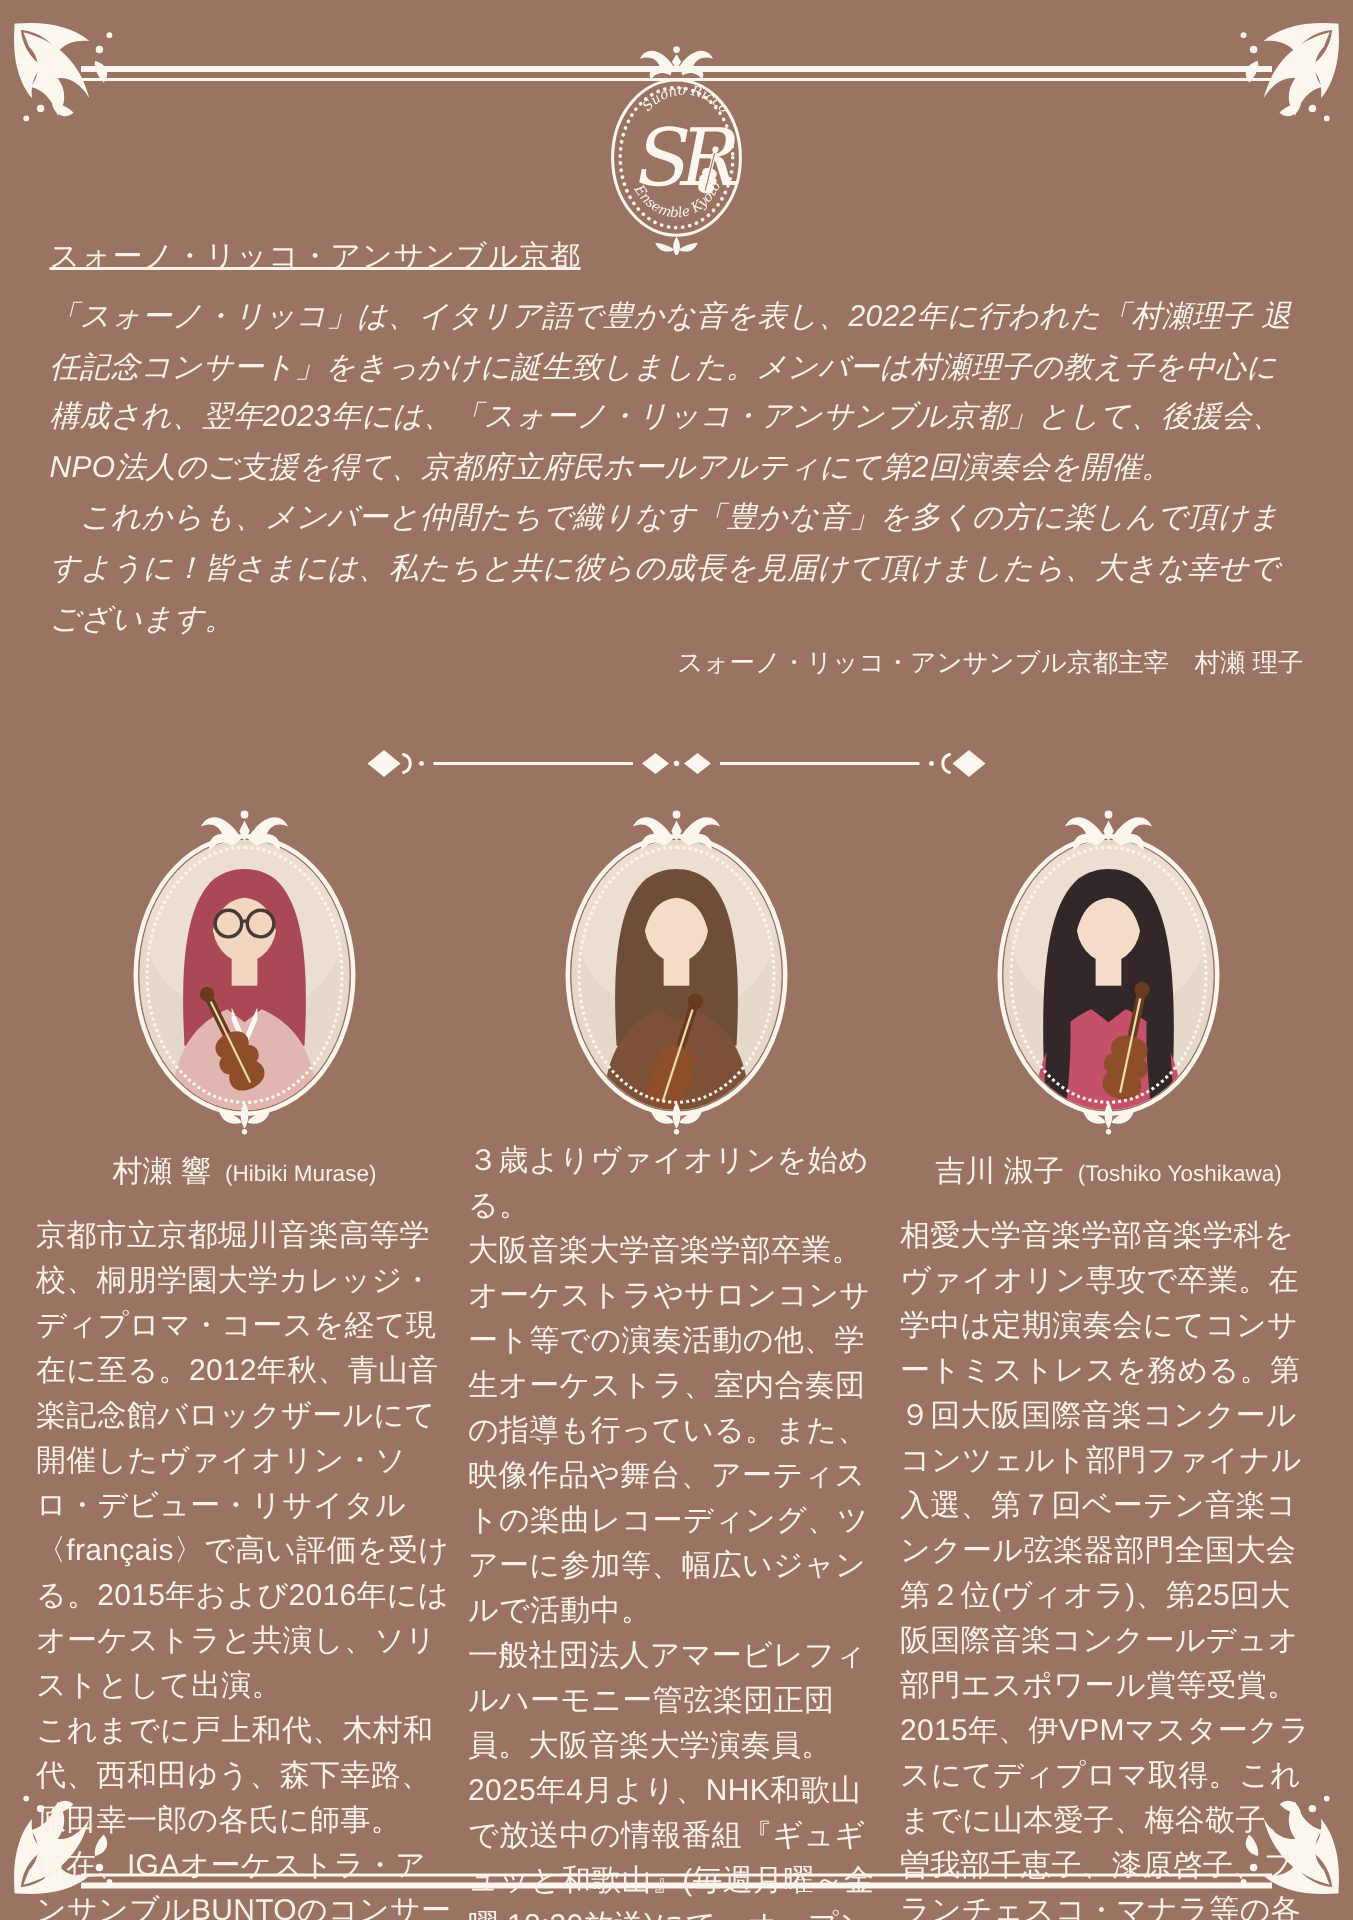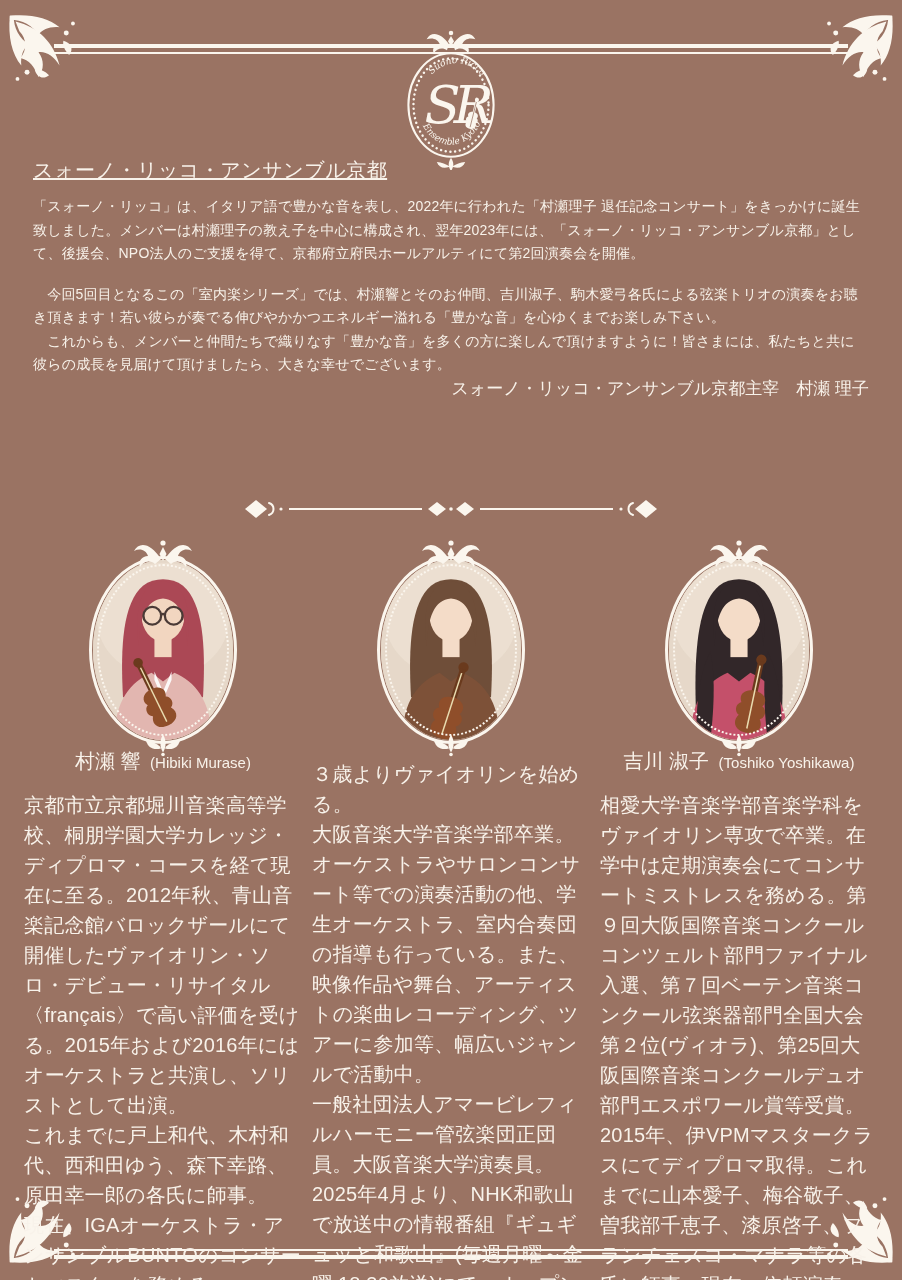--- a/index.html
+++ b/index.html
@@ -23,38 +23,38 @@
   .corner.tl{left:6px; top:12px;}
   .corner.tr{right:6px; top:12px; transform:scaleX(-1);}
   .corner.bl{left:6px; bottom:14px; transform:scaleY(-1);}
   .corner.br{right:6px; bottom:14px; transform:scale(-1,-1);}
   
   .logo-wrap{position:absolute; top:28px; left:50%; transform:translateX(-50%); width:106px; height:142px;}
   .logo-wrap svg{width:100%; height:100%;}
   
   .content{position:absolute; top:157px; left:33px; right:33px;}
   .page-title{font-size:20px; font-weight:normal; margin:0 0 11px 0; letter-spacing:.5px;text-decoration:underline;}
-  .intro p{margin:0; font-size:14px; line-height:1.68; letter-spacing:.2px;}
+  .intro p{margin:0; font-size:20px; line-height:1.68; letter-spacing:.2px;font-style:italic;}
   .intro p.gap{margin-top:17px;}
   .signature{text-align:right; font-size:17px;}
   
   .divider{position:absolute; top:496px; left:50%; transform:translateX(-50%); width:420px; height:26px; color:var(--cream);}
   .divider svg{width:100%; height:100%;}
   
   .members{position:absolute; top:540px; left:24px; right:24px; display:flex; gap:10px;}
   .member{flex:1; display:flex; flex-direction:column; align-items:center; min-width:0;}
   .frame{position:relative; width:148px; height:188px; margin-top:16px;}
   .frame-outer{position:absolute; inset:0; border:3px solid var(--cream); border-radius:50%;}
   .portrait-window{position:absolute; inset:4px; border-radius:50%; overflow:hidden; background:#e6d8c9;}
   .portrait-window svg{width:100%; height:100%; display:block;}
   .frame-dots{position:absolute; inset:8px; border:2px dotted var(--cream); border-radius:50%; pointer-events:none;}
   .crown{position:absolute; top:-17px; left:50%; transform:translateX(-50%); width:64px; height:30px; color:var(--cream);}
   .fleur{position:absolute; bottom:-13px; left:50%; transform:translateX(-50%); width:40px; height:23px; color:var(--cream);}
   .crown svg,.fleur svg{width:100%; height:100%; fill:currentColor;}
-  .member-name{margin-top:4px; white-space:nowrap;}
+  .member-name{margin-top:23px; white-space:nowrap;}
   .member-name .jp{font-size:20px;}
   .member-name .en{font-size:15px; margin-left:5px;}
   .member-bio{margin-top:15px; align-self:stretch; font-size:20px; line-height:1.5;
               white-space:pre-line; letter-spacing:.2px;}
   .member[data-glasses="false"] .glasses{display:none;}
 </style>
 </head>
 <body>
 
 <div class="page">
@@ -147,21 +147,20 @@
         <path d="M-2,9 C-8,11 -12,9 -14,4 C-9,4.5 -5,6 -2,8 Z"></path>
         <path d="M2,9 C8,11 12,9 14,4 C9,4.5 5,6 2,8 Z"></path>
       </g>
     </svg>
   </div>
 
   <div class="content">
     <h1 class="page-title">スォーノ・リッコ・アンサンブル京都</h1>
     <div class="intro">
       <p>「スォーノ・リッコ」は、イタリア語で豊かな音を表し、2022年に行われた「村瀬理子 退任記念コンサート」をきっかけに誕生致しました。メンバーは村瀬理子の教え子を中心に構成され、翌年2023年には、「スォーノ・リッコ・アンサンブル京都」として、後援会、NPO法人のご支援を得て、京都府立府民ホールアルティにて第2回演奏会を開催。</p>
-      <p class="gap">　今回5回目となるこの「室内楽シリーズ」では、村瀬響とそのお仲間、吉川淑子、駒木愛弓各氏による弦楽トリオの演奏をお聴き頂きます！若い彼らが奏でる伸びやかかつエネルギー溢れる「豊かな音」を心ゆくまでお楽しみ下さい。</p>
       <p>　これからも、メンバーと仲間たちで織りなす「豊かな音」を多くの方に楽しんで頂けますように！皆さまには、私たちと共に彼らの成長を見届けて頂けましたら、大きな幸せでございます。</p>
     </div>
     <div class="signature">スォーノ・リッコ・アンサンブル京都主宰　村瀬 理子</div>
   </div>
 
   <div class="divider">
     <svg viewBox="0 0 420 26" aria-hidden="true" fill="currentColor">
       <polygon points="4,13 15,4 26,13 15,22"></polygon>
       <path d="M28,7 C34,9 34,17 28,19" fill="none" stroke="currentColor" stroke-width="2" stroke-linecap="round"></path>
       <circle cx="40" cy="13" r="1.6"></circle>

